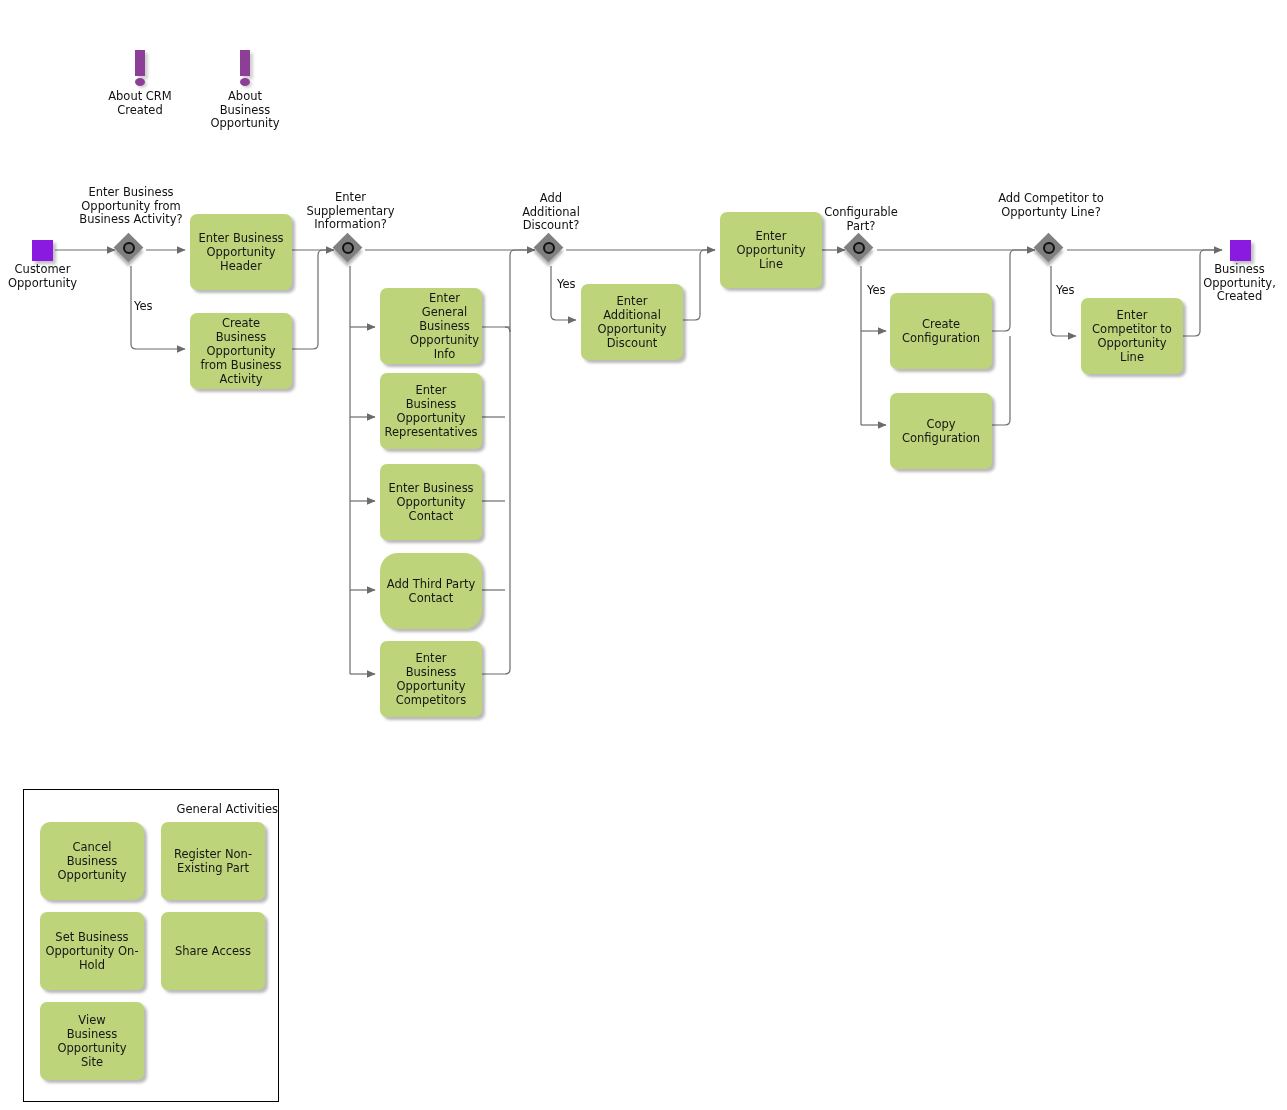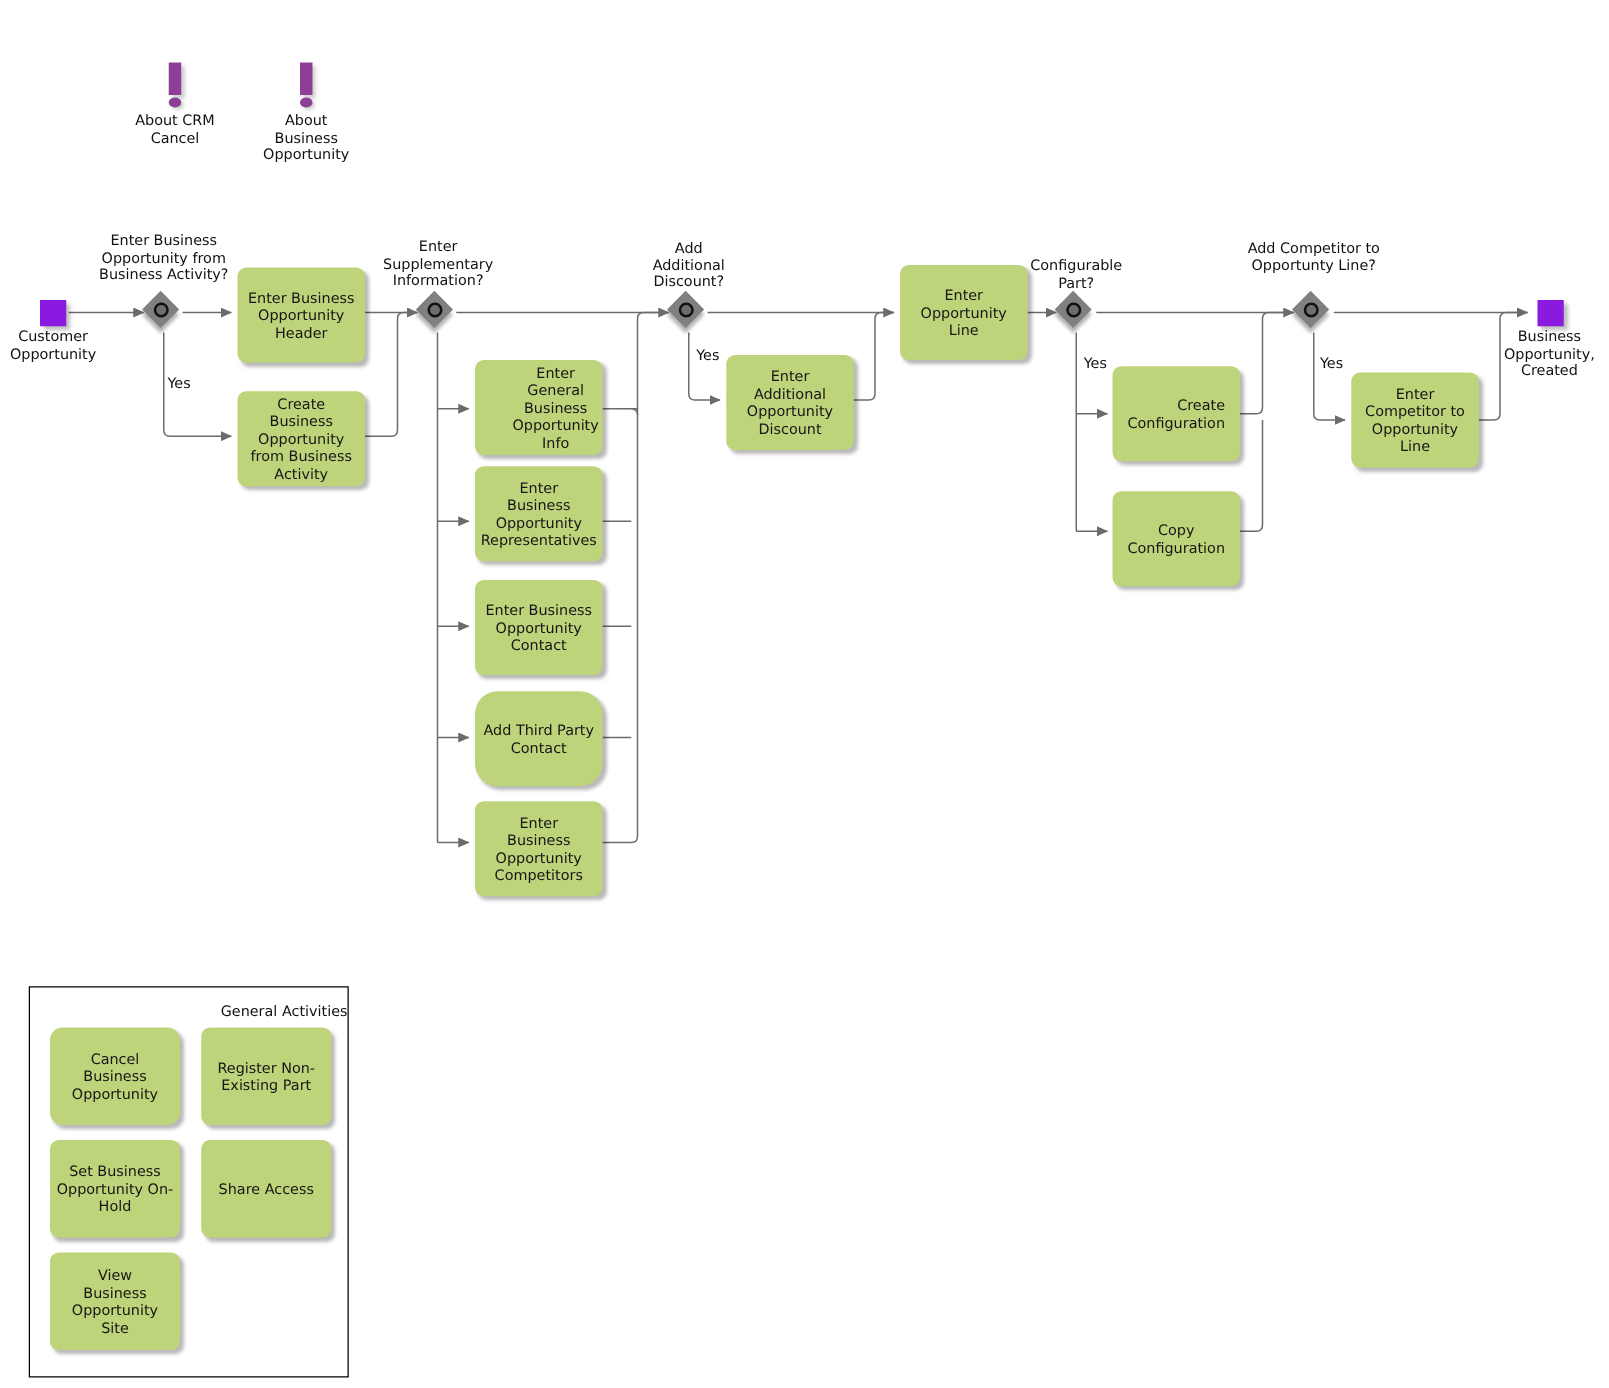--- a/index.html
+++ b/index.html
@@ -160,21 +160,21 @@
       <path d="M1067,250 L1222,250" marker-end="url(#ar)"></path>
     </g>
   </svg>
 
   <div class="note" style="left:100px;top:50px;">
     <div class="bang">
       <div class="bar"></div>
         <div class="dot"></div>
     </div>
     <div class="cap" style="white-space: pre-line;">About CRM
-Cancel</div>
+Created</div>
   </div>
 
   <div class="note" style="left:205px;top:50px;">
     <div class="bang">
       <div class="bar"></div>
         <div class="dot"></div>
     </div>
     <div class="cap" style="white-space: pre-line;">About
 Business
 Opportunity</div>
@@ -282,21 +282,21 @@
 Discount</span>
   </div>
 
   <div class="act" style="left:720px;top:212px;width:102px;height:76px;">
     <span style="white-space: pre-line;">Enter
 Opportunity
 Line</span>
   </div>
 
   <div class="act" style="left:890px;top:293px;width:102px;height:76px;">
-    <span style="white-space: pre-line; text-align: right;">Create
+    <span style="white-space: pre-line;">Create
 Configuration</span>
   </div>
 
   <div class="act" style="left:890px;top:393px;width:102px;height:76px;">
     <span style="white-space: pre-line;">Copy
 Configuration</span>
   </div>
 
   <div class="act" style="left:1081px;top:298px;width:102px;height:76px;">
     <span style="white-space: pre-line;">Enter

